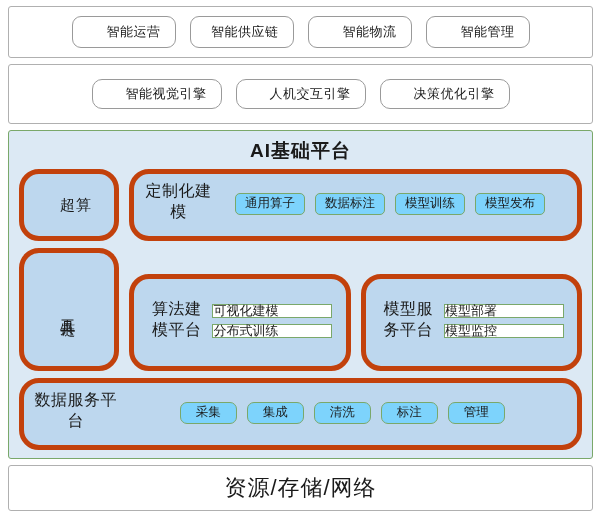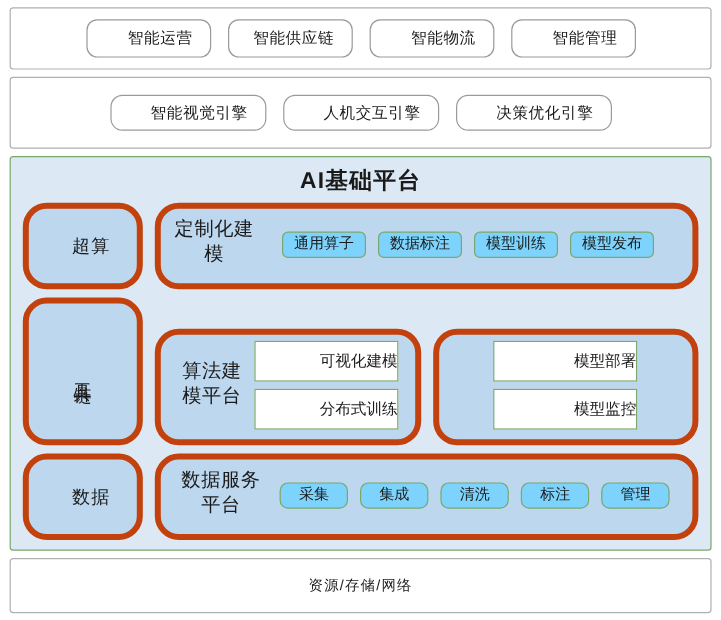--- a/index.html
+++ b/index.html
@@ -34,21 +34,21 @@
     height: 32px;
     display: flex; align-items: center; justify-content: flex-end;
     font-size: 13px;
     letter-spacing: .5px;
     padding: 12px 14px;
     white-space: nowrap;
   }
   .pill-app { min-width: 104px; }
   .pill-engine { min-width: 130px; height: 30px; border-radius: 10px; }
 
-  .infra-label { font-size: 12px; letter-spacing: 1px; }
+  .infra-label { font-size: 22px; letter-spacing: 1px; }
 
   
   .ai-panel {
     flex: 1;
     border: 1px solid #7aa86a;
     border-radius: 3px;
     background: #dce9f4;
     padding: 5px 10px 8px 10px;
     display: flex;
     flex-direction: column;
@@ -126,23 +126,23 @@
     display: flex;
     flex-direction: column;
     gap: 6px;
     align-items: center;
     width: 100%;
   }
   .chip-rect {
     background: #ffffff;
     border: 1px solid #7aa86a;
     border-radius: 0;
-    height: 34px;
+    height: 14px;
     width: 120px;
-    display: flex; align-items: center; justify-content: flex-end;
+    display: flex; align-items: center; justify-content: flex-start;
     font-size: 13px;
     white-space: nowrap;
   }
   .mid-groups { display: flex; gap: 10px; flex: 1; min-height: 0; margin-top: 26px; }
 </style>
 </head>
 <body>
 
 <div class="page">
 
@@ -211,36 +211,34 @@
             <div class="chips-col">
               <div class="chip-rect">
                 <span>可视化建模</span>
               </div>
               <div class="chip-rect">
                 <span>分布式训练</span>
               </div>
             </div>
           </div>
           <div class="bluebox group">
+            <div class="group-title">模型服务平台</div>
             <div class="chips-col">
               <div class="chip-rect">
                 <span>模型部署</span>
               </div>
               <div class="chip-rect">
                 <span>模型监控</span>
               </div>
             </div>
           </div>
         </div>
       </div>
 
       <div class="row row-3">
-        <div class="bluebox sidebox">
-          <span>数据</span>
-        </div>
         <div class="bluebox group">
           <div class="group-title">数据服务平台</div>
           <div class="chips-row">
             <div class="chip chip-data">
               <span>采集</span>
             </div>
             <div class="chip chip-data">
               <span>集成</span>
             </div>
             <div class="chip chip-data">

